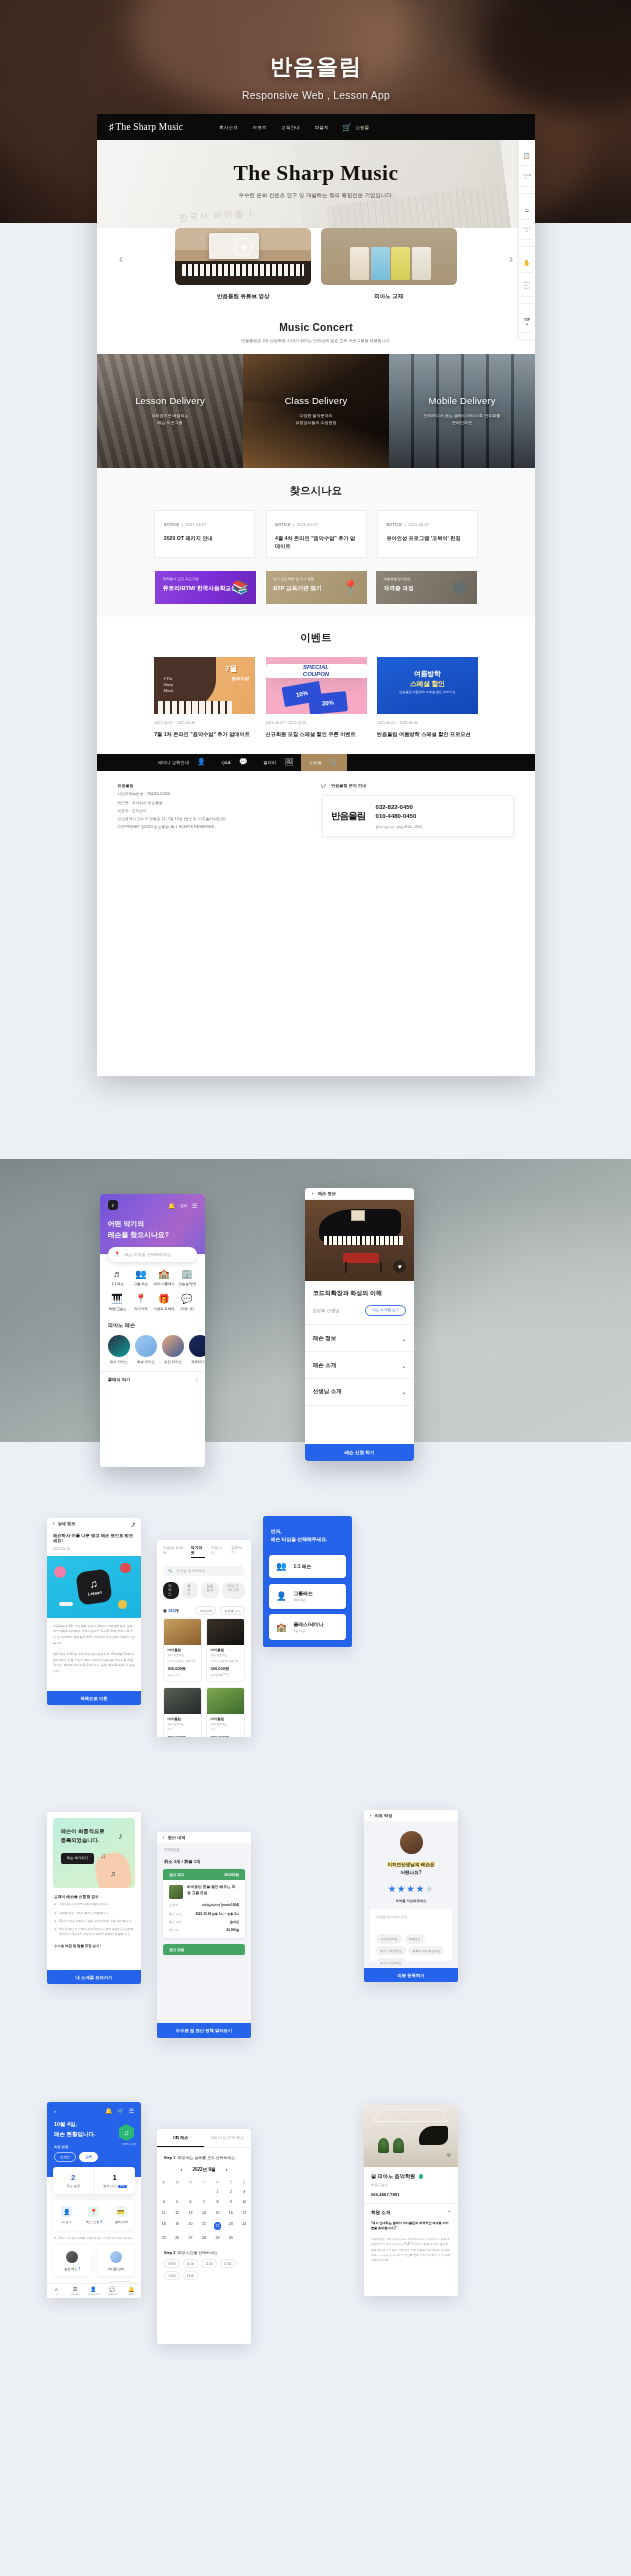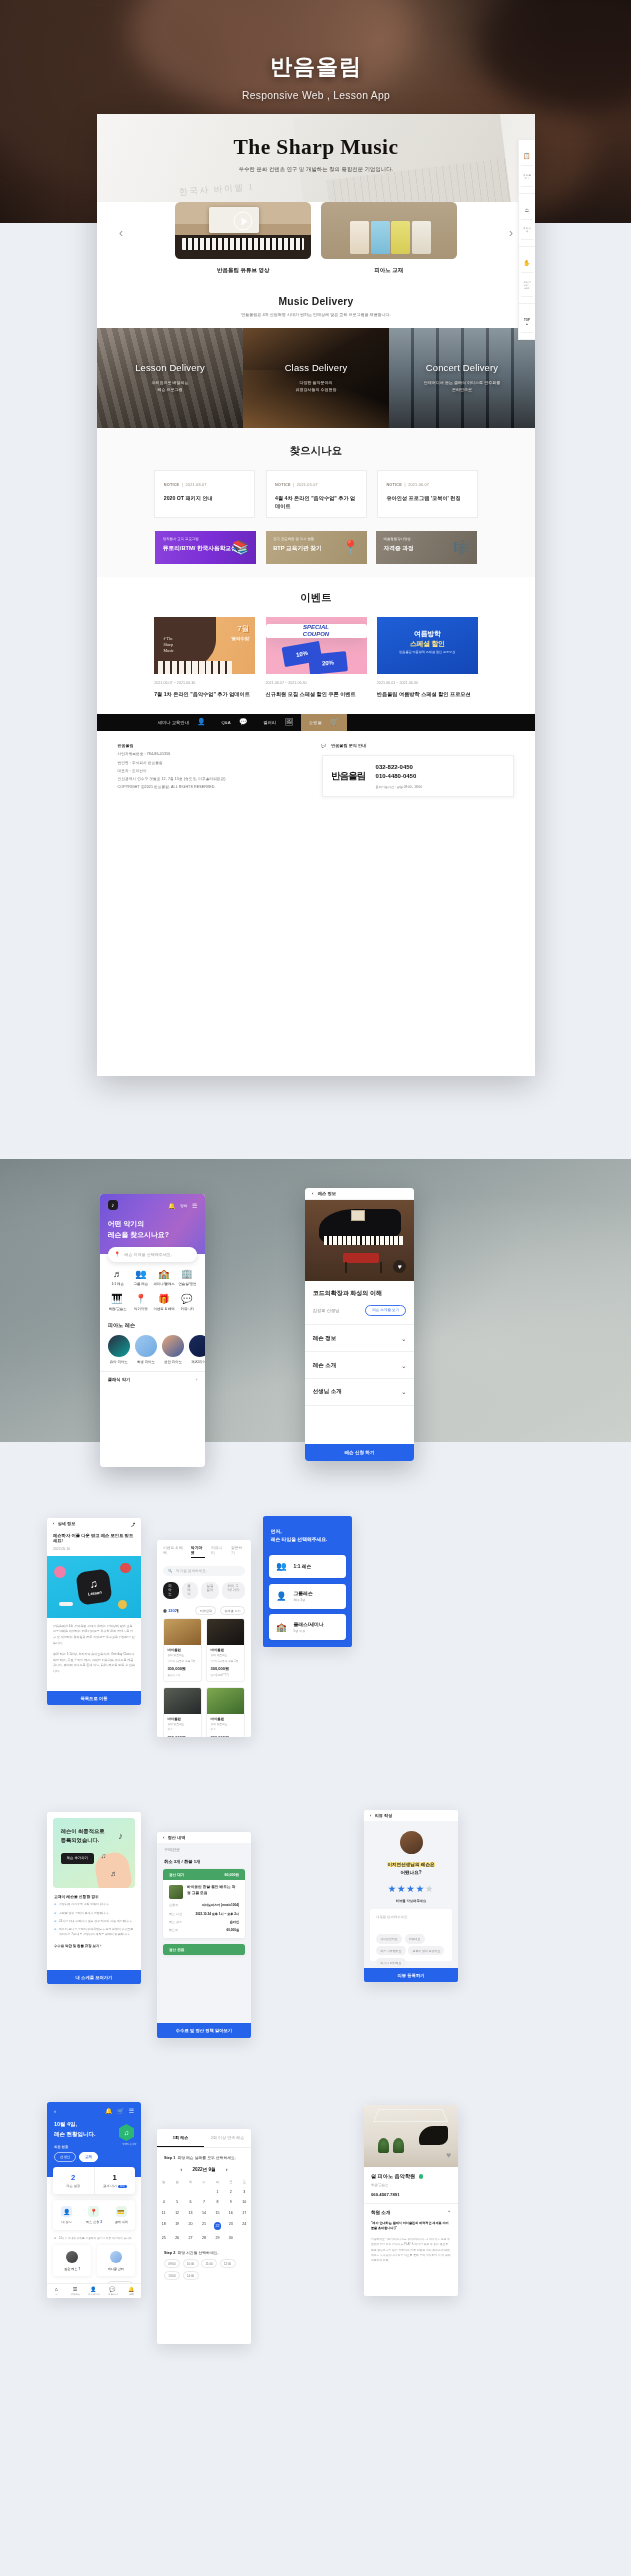--- a/index.html
+++ b/index.html
@@ -90,21 +90,21 @@
     border-left:6px solid #fff; border-top:4.3px solid transparent; border-bottom:4.3px solid transparent;}
   .thumb-books { background: linear-gradient(180deg,#b6a489 0%,#a89577 100%); }
   .thumb-books .bk { position:absolute; bottom:5.2px; width:19px; height:33px; border-radius:1.7px;}
   .wcar-cap { text-align: center; font-size: 5.5px; font-weight: bold; margin-top: 7.7px; color:#222; }
   .wcar-arrow { position: absolute; top: 24px; font-size: 12px; color: #9b9b9b; font-weight: 300;}
   .wcar-arrow.l { left: 22px; } .wcar-arrow.r { right: 22px; }
 
   
   .wsec-title { text-align: center; font-size: 10.3px; font-weight: bold; letter-spacing: 0.2px; }
   .wsec-sub { text-align: center; font-size: 4px; color: #666; margin-top: 5.2px; }
-  .wdeliv { display: flex; height: 100px; margin-top: 11px; }
+  .wdeliv { display: flex; height: 114px; margin-top: 11px; }
   .wdeliv-card { flex:1; position: relative; overflow: hidden;
     display:flex; flex-direction:column; align-items:center; justify-content:center; }
   .wdeliv-card .dt { color:#fff; font-size: 9.4px; letter-spacing:0.2px; text-shadow:0 0.9px 5.2px rgba(0,0,0,.7); position:relative; z-index:2;}
   .wdeliv-card .dd { color:#efe9e4; font-size: 4px; margin-top:5.2px; line-height:1.9; text-align:center; position:relative; z-index:2;
      text-shadow:0 0.9px 4.3px rgba(0,0,0,.8);}
   .dcard1 { background: linear-gradient(160deg,#8d8278 0%,#5d544b 45%,#2d2722 100%); }
   .dcard1:before{content:"";position:absolute;inset:0;
      background: repeating-linear-gradient(76deg,rgba(255,255,255,.16) 0 5.2px,rgba(0,0,0,.22) 5.2px 11px); opacity:.5;}
   .dcard2 { background: linear-gradient(150deg,#6b4a2c 0%,#20160f 42%,#080605 100%); }
   .dcard2:before{content:"";position:absolute;left:0;bottom:0;width:100%;height:58%;
@@ -134,21 +134,21 @@
   
   .wevent { background:#fff; padding: 13.7px 0 15.5px; }
   .we-grid { display:flex; gap: 10.3px; justify-content:center; margin-top: 12px; }
   .we-card { width: 101px; }
   .we-thumb { height: 57px; position:relative; overflow:hidden; }
   .we1 { background: linear-gradient(120deg,#f0b97a 0%,#e8a864 100%); }
   .we1 .pianoblk { position:absolute; left:-5.2px; top:0; width:66%; height:100%;
      background:#4a3228; border-radius: 0 0 70% 0 / 0 0 60% 0; }
   .we1 .wk { position:absolute; left:3.4px; bottom:0; width:74px; height:13px;
      background: repeating-linear-gradient(90deg,#f7f3ec 0 5.2px,#3b2a21 5.2px 6.9px); }
-  .we1 .m7 { position:absolute; right:6px; top:6.9px; color:#fff; font-size:7.7px; font-weight:normal;
+  .we1 .m7 { position:absolute; right:18px; top:6.9px; color:#fff; font-size:7.7px; font-weight:bold;
      text-shadow:0.9px 0.9px 0 #c6762c;}
   .we1 .mq { position:absolute; right:5.2px; top:19px; color:#fff; font-size:4.3px; font-weight:bold;}
   .we1 .tsm { position:absolute; left:9.4px; top:19px; color:#efe4d6; font-size:4px; line-height:1.45;}
   .we2 { background: linear-gradient(150deg,#f8b0c8 0%,#f6a6c2 100%); }
   .we2 .sc { position:absolute; left:0; top:6.9px; width:100%; text-align:center;
      color:#2a3fb0; font-size:6px; font-style:italic; font-weight:bold; line-height:1.2;}
   .we2 .tk { position:absolute; width:38px; height:20px; background:#2d4fd6; border-radius:1.7px;
      color:#fff; font-size:6px; font-weight:bold; display:flex; align-items:center; justify-content:center;}
   .we3 { background: linear-gradient(160deg,#1f5fd8 0%,#1347b6 100%); }
   .we3 .t1 { position:absolute; left:0; top:12px; width:100%; text-align:center; color:#fff;
@@ -441,20 +441,35 @@
   <div class="blob" style="left:369px;top:77px;width:223px;height:146px;background:#5c3c2b;opacity:.6;"></div>
   <div class="blob" style="left:481px;top:-17px;width:189px;height:129px;background:#241713;"></div>
   <div class="hero-title-wrap">
     <div class="hero-title">반음올림</div>
     <div class="hero-sub">Responsive Web , Lesson App</div>
   </div>
 </div>
 
 <div id="web-mock">
 
+  <div class="wnav">
+    <div class="logo serif">
+      <span class="sharp">♯</span><span>The Sharp Music</span>
+    </div>
+    <div class="menu">
+      <span>회사소개</span>
+      <span>브랜드</span>
+      <span>교육안내</span>
+      <span>파울지</span>
+    </div>
+    <div class="cart">
+      <span class="gl">🛒</span>
+      <span>쇼핑몰</span>
+    </div>
+  </div>
 
   <div class="wside">
     <div>
       <div class="ic">📋</div>
       <div class="lb">공식 블로그</div>
     </div>
     <div>
       <div class="ic">☕</div>
       <div class="lb">공식 카페</div>
     </div>
@@ -493,37 +508,37 @@
           <div class="bk" style="left:50px;background:linear-gradient(180deg,#9fd4e8,#79bcd8);"></div>
           <div class="bk" style="left:70px;background:linear-gradient(180deg,#e8e07a,#d6cc55);"></div>
           <div class="bk" style="left:91px;background:linear-gradient(180deg,#f0ece1,#ded7c6);"></div>
         </div>
         <div class="wcar-cap">피아노 교재</div>
       </div>
     </div>
   </div>
 
   <div style="padding:12px 0 0;">
-    <div class="wsec-title">Music Delivery</div>
+    <div class="wsec-title">Music Concert</div>
     <div class="wsec-sub">반음올림은 4차 산업혁명 시대가 원하는 인재상에 맞은 교육 프로그램을 제공합니다.</div>
     <div class="wdeliv">
       <div class="wdeliv-card dcard1">
         <div class="dt">Lesson Delivery</div>
         <div class="dd">
           <span>우리집으로 배달되는</span><br><span>레슨 프로그램</span>
         </div>
       </div>
       <div class="wdeliv-card dcard2">
         <div class="dt">Class Delivery</div>
         <div class="dd">
           <span>다양한 음악분야의</span><br><span>유명강사들의 수업현장</span>
         </div>
       </div>
       <div class="wdeliv-card dcard3">
-        <div class="dt">Concert Delivery</div>
+        <div class="dt">Mobile Delivery</div>
         <div class="dd">
           <span>언제어디서 듣는 클래식 아티스트 연주회를</span><br><span>온라인으로</span>
         </div>
       </div>
     </div>
   </div>
 
   <div class="wnotice">
     <div class="wsec-title">찾으시나요</div>
     <div class="wn-grid">

